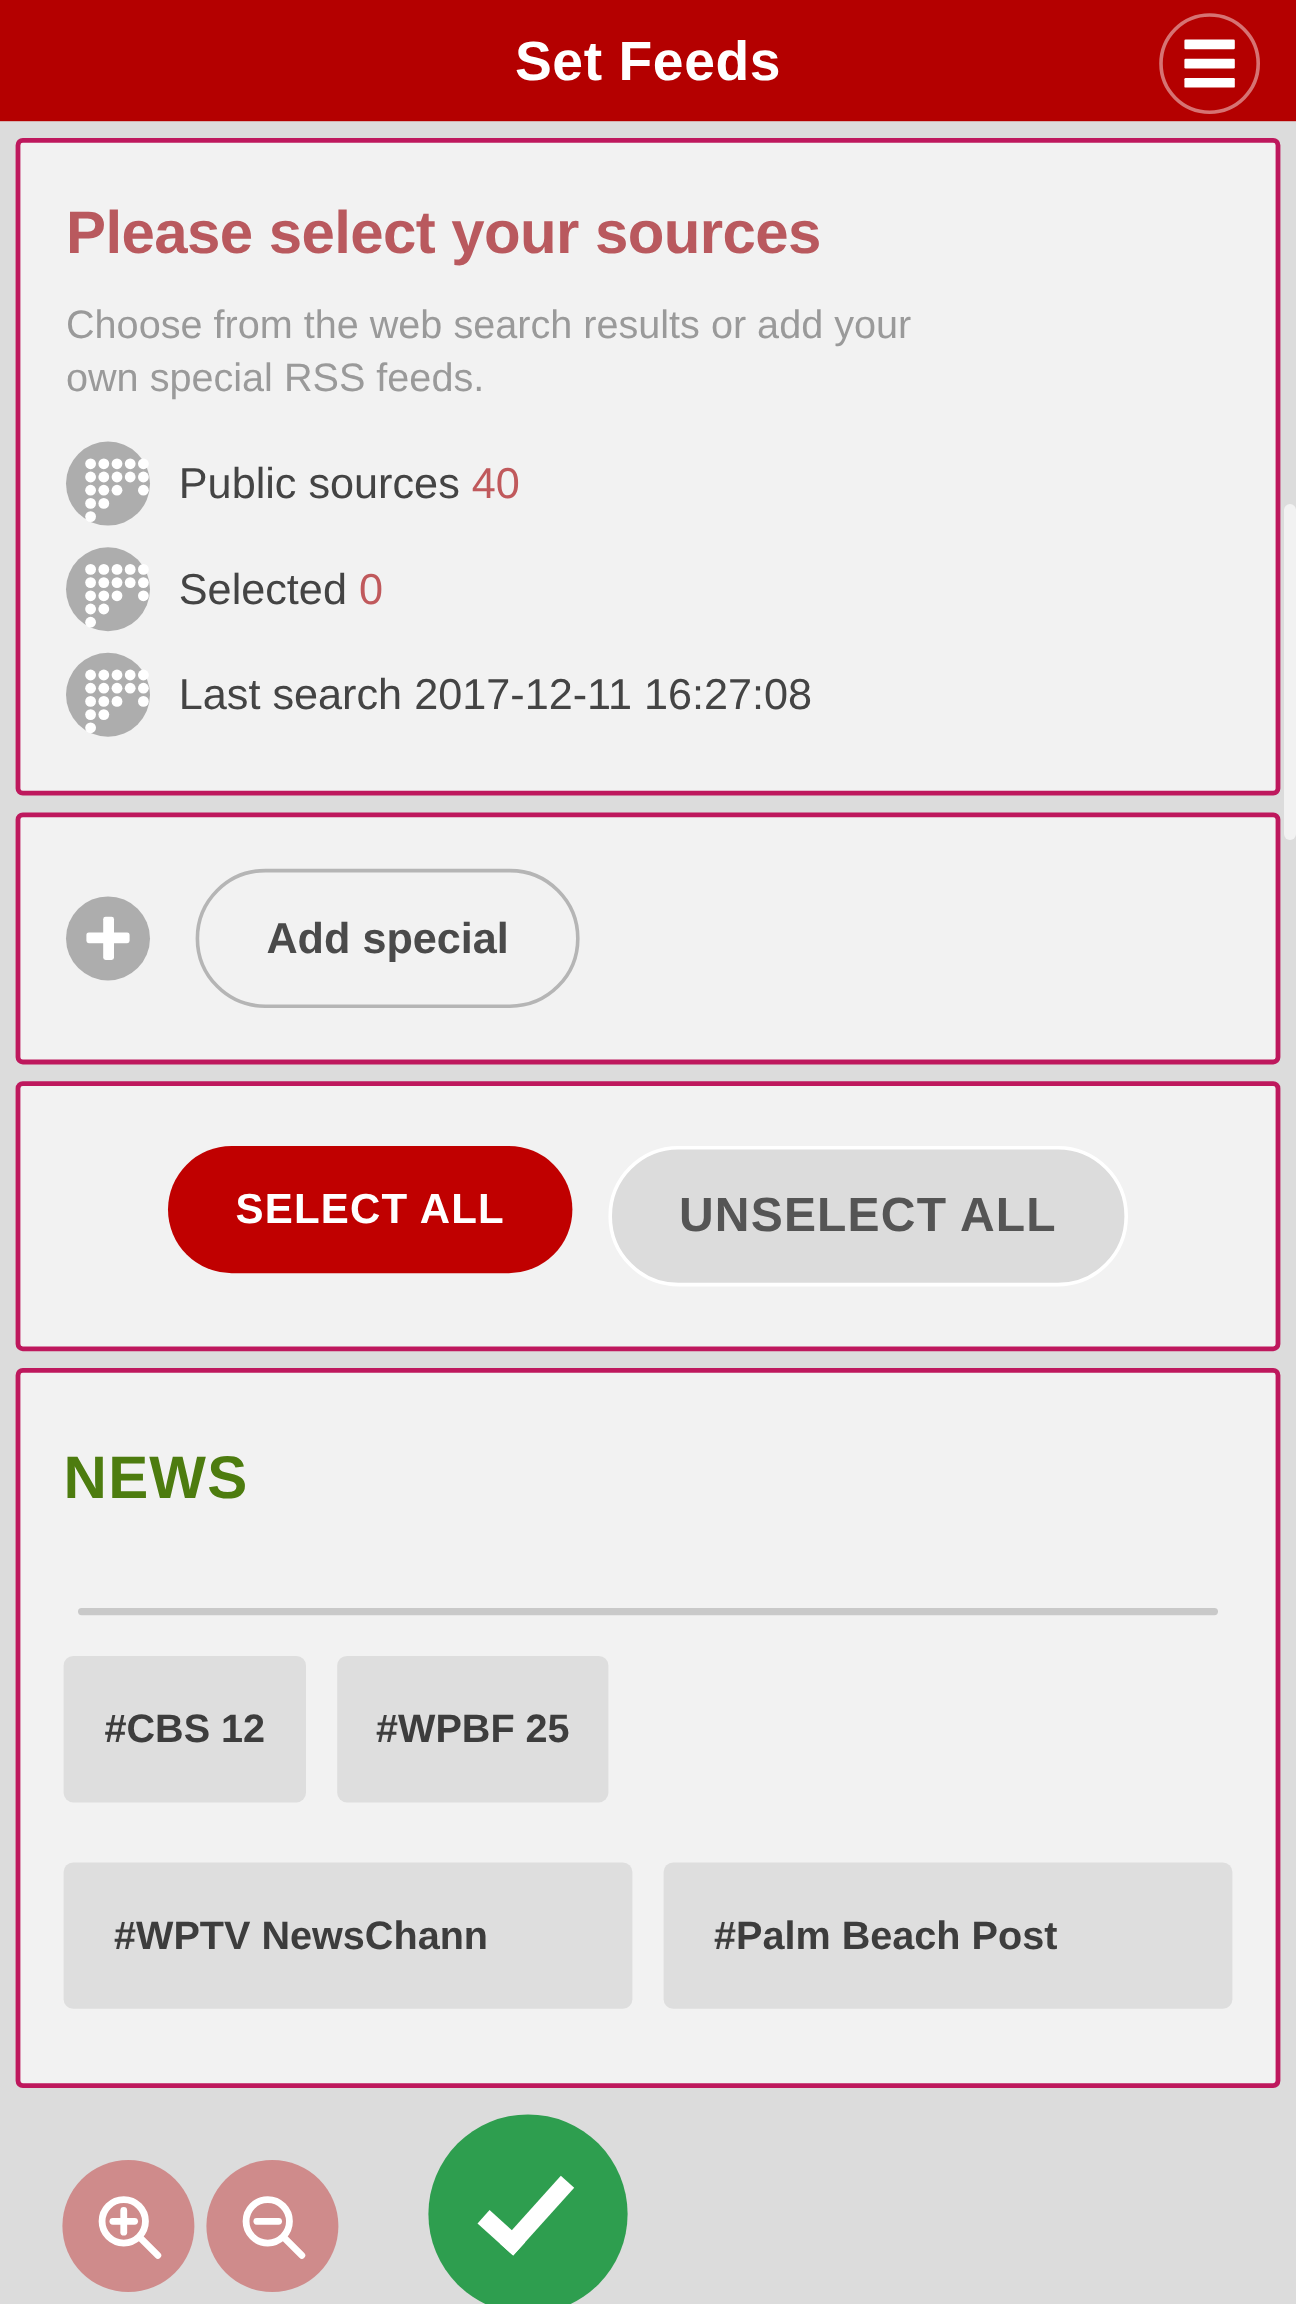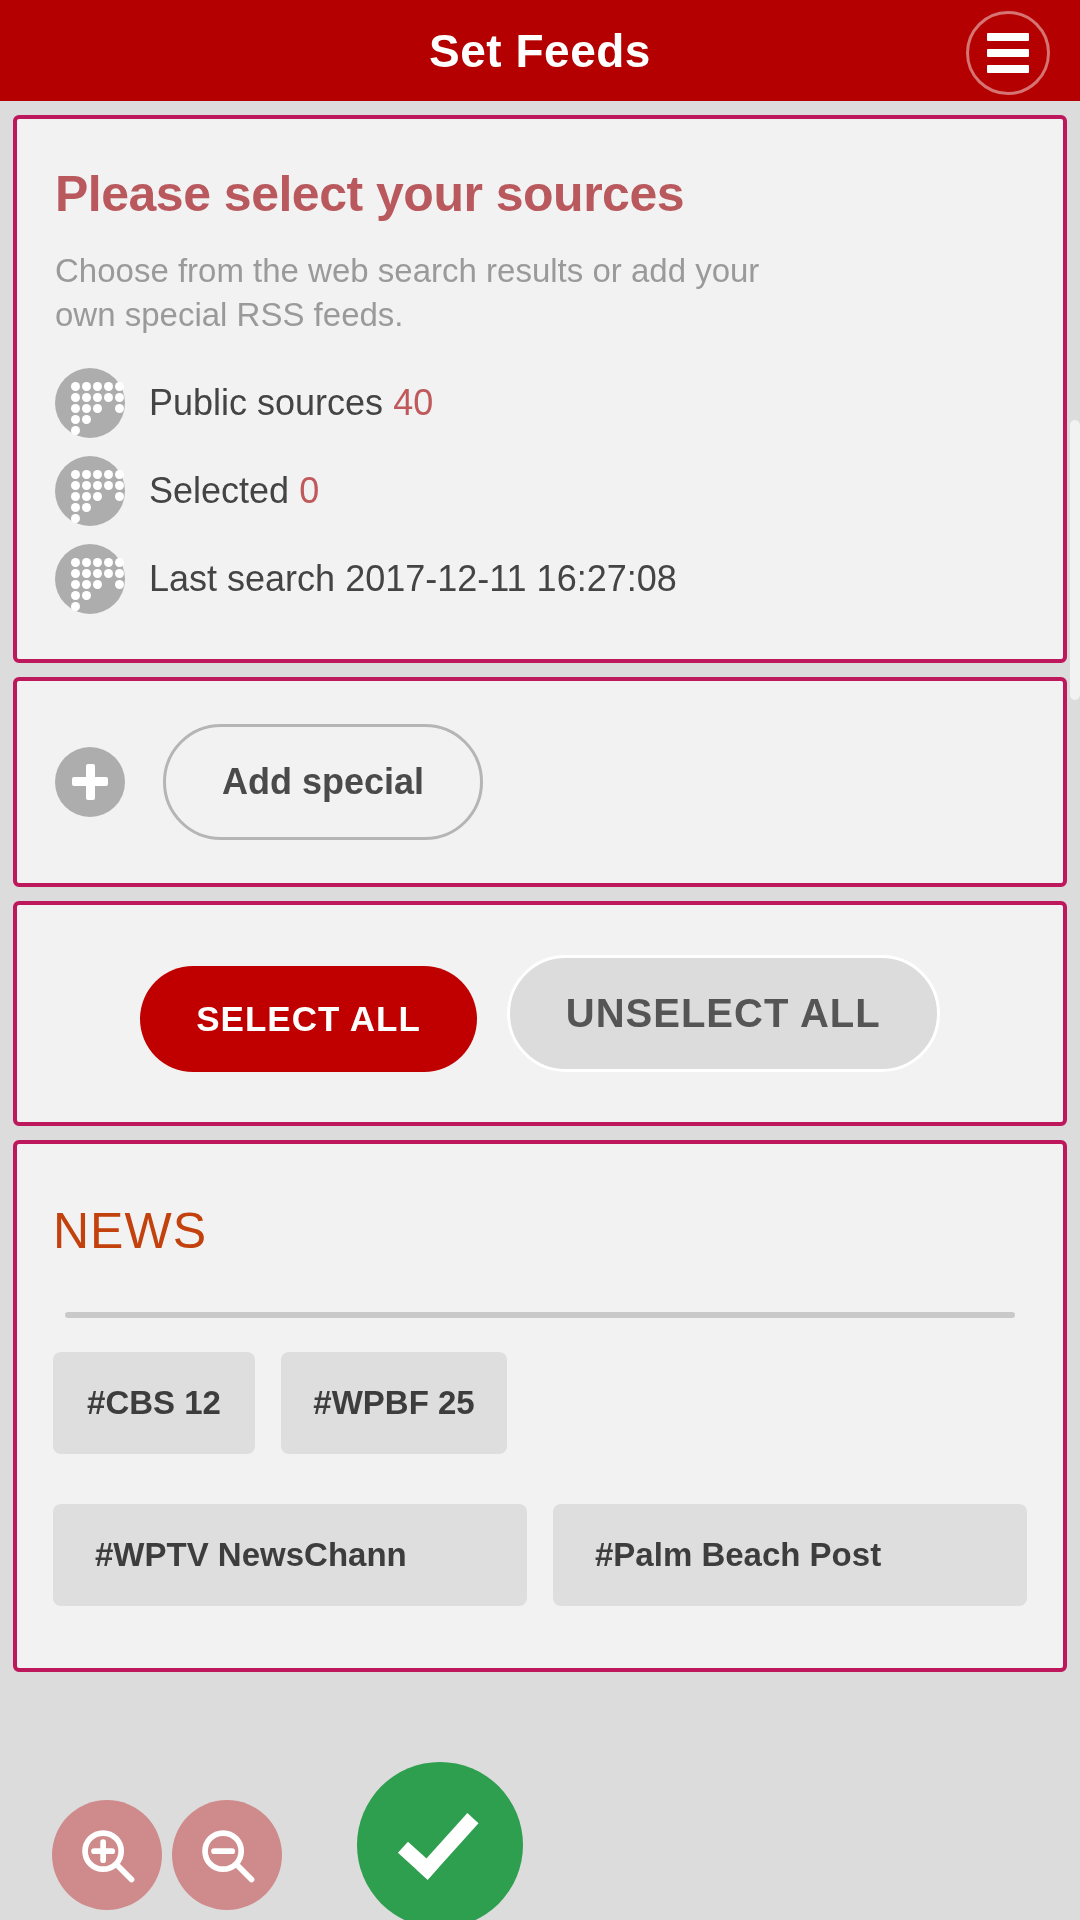--- a/index.html
+++ b/index.html
@@ -108,21 +108,21 @@
     padding:34px 56px;
     font-size:36px;
     font-weight:bold;
     color:#4a4a4a;
     background:#f2f2f2;
   }
 
   
   .select-card {
     padding:50px 0;
-    display:flex; align-items:flex-end; justify-content:center;
+    display:flex; align-items:flex-start; justify-content:center;
     gap:30px;
   }
   .btn-select-all {
     background:#c00000;
     color:#ffffff;
     font-size:35px;
     font-weight:bold;
     letter-spacing:1px;
     padding:33px 56px;
     border-radius:60px;
@@ -136,39 +136,40 @@
     letter-spacing:1px;
     padding:33px 56px;
     border-radius:60px;
     border:3px solid #ffffff;
   }
 
   
   .news-card { padding:58px 36px 40px 36px; }
   .news-title {
     font-size:50px;
-    color:#c2410c;
+    color:#4d7c0f;
     letter-spacing:1px;
-    margin-bottom:52px;
+    margin-bottom:80px;
+    font-weight:bold;
   }
   .news-divider {
     height:6px;
     background:#c9c9c9;
     border-radius:3px;
     margin:0 12px 34px 12px;
   }
   .chip-row { display:flex; gap:26px; margin-bottom:22px; }
   .chip {
     background:#dedede;
     border-radius:8px;
     font-size:33px;
     font-weight:bold;
     color:#3d3d3d;
     display:flex; align-items:center; justify-content:center;
-    height:102px;
+    height:122px;
     padding:0 30px;
     white-space:nowrap;
     overflow:hidden;
   }
   .chip-a { width:202px; }
   .chip-b { width:226px; }
   .chip-c { width:200px; }
   .chip-wide { flex:1; justify-content:flex-start; padding-left:42px;margin-top:28px; }
 
   

